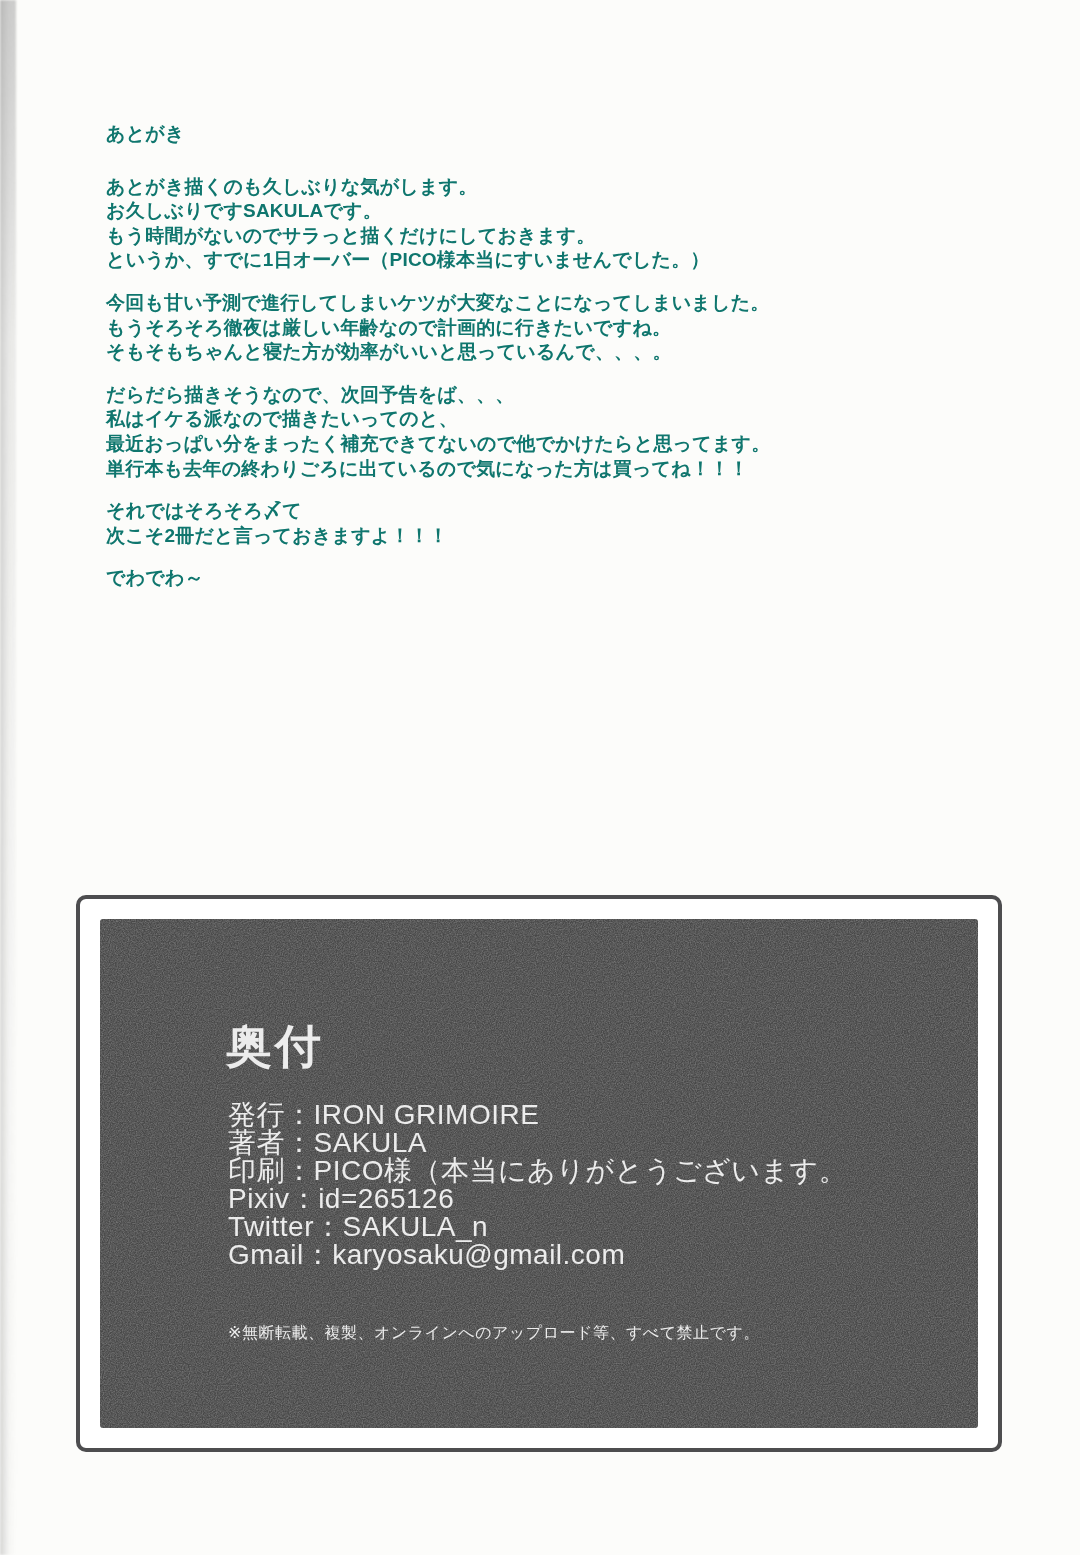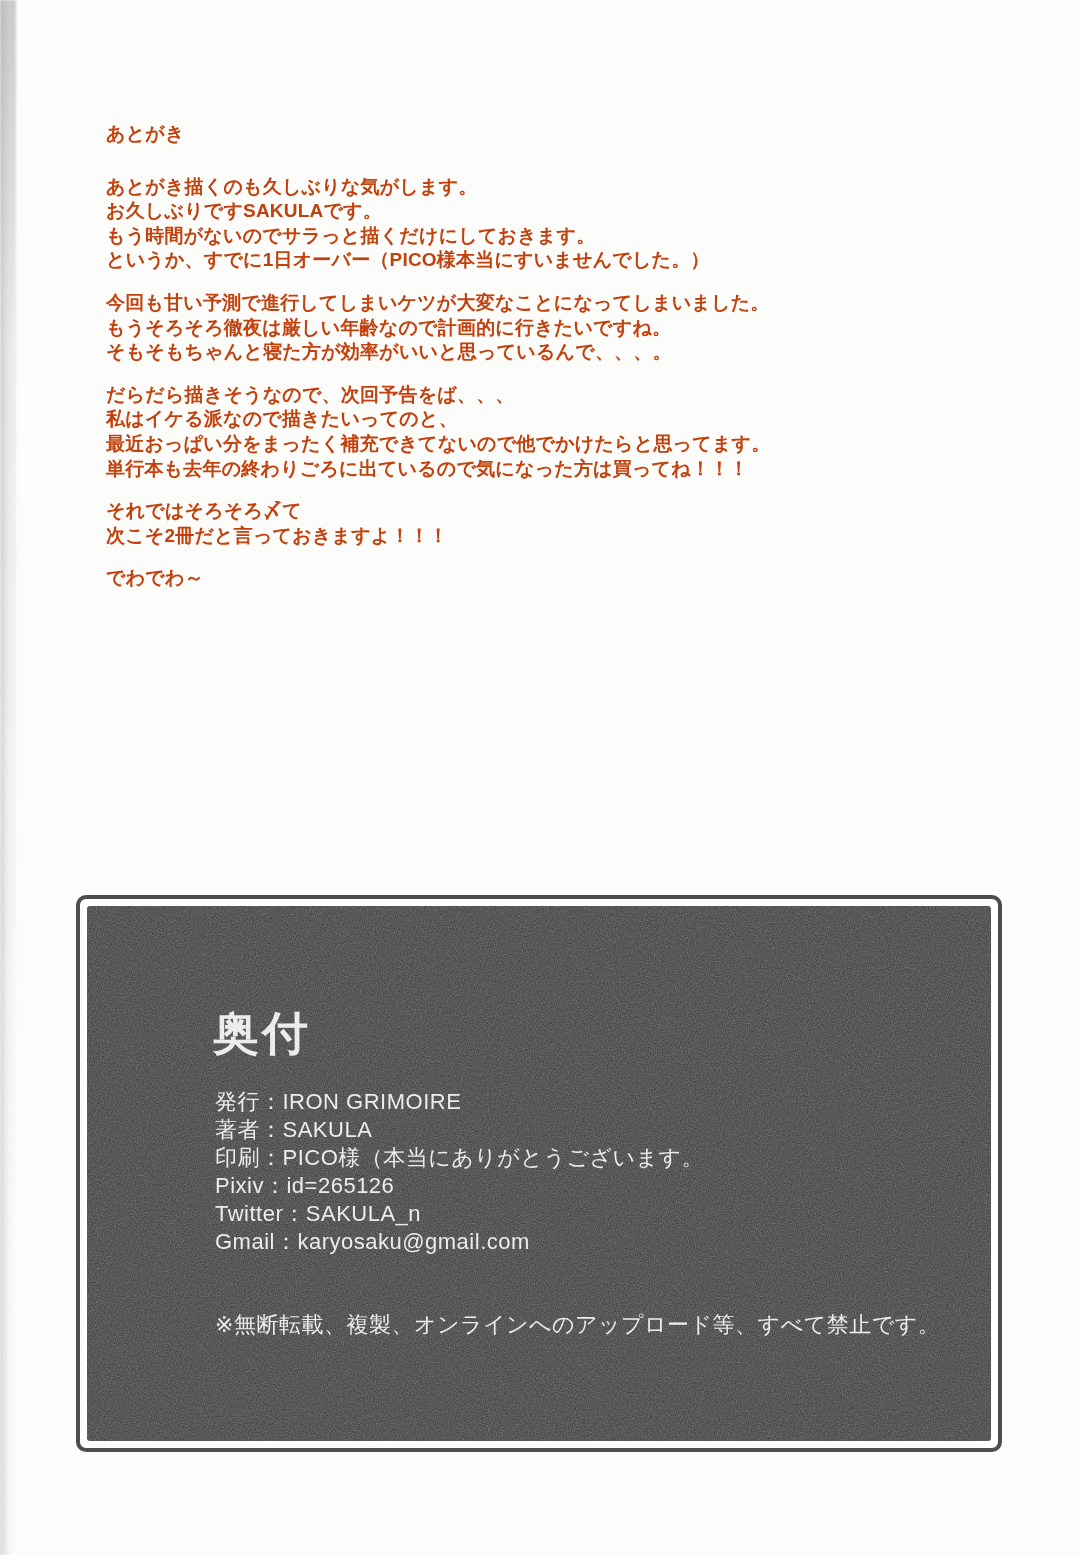--- a/index.html
+++ b/index.html
@@ -24,42 +24,42 @@
     filter: blur(1px);
     pointer-events: none;
   }
 
   
   .afterword {
     position: absolute;
     left: 106px;
     top: 122px;
     width: 880px;
-    color: #c2410c;
+    color: #0f766e;
     font-size: 19px;
     font-weight: bold;
     line-height: 24.6px;
     letter-spacing: 0.2px;
   }
   .afterword .title-line { margin-bottom: 28px; }
   .afterword p { margin: 0 0 18px 0; }
   .afterword p.sign-off { margin-top: 6px; }
 
   
   .colophon-box {
     position: absolute;
     left: 76px;
     top: 895px;
     width: 926px;
     height: 557px;
     box-sizing: border-box;
     background: #ffffff;
     border: 4px solid #4d4d4f;
     border-radius: 10px;
-    padding: 7px;
+    padding: 20px;
   }
   .colophon-inner {
     position: relative;
     width: 100%;
     height: 100%;
     background: #484848;
     border-radius: 3px;
     overflow: hidden;
     color: #ececec;
   }
@@ -75,31 +75,31 @@
     top: 104px;
     font-size: 46px;
     font-weight: bold;
     letter-spacing: 3px;
     line-height: 1;
   }
   .colophon-entries {
     position: absolute;
     left: 128px;
     top: 182px;
-    font-size: 22px;
+    font-size: 28px;
     line-height: 28px;
     font-weight: normal;
     letter-spacing: 0.5px;
   }
   .colophon-row { white-space: nowrap; }
   .colophon-notice {
     position: absolute;
     left: 128px;
     top: 404px;
-    font-size: 22px;
+    font-size: 16px;
     letter-spacing: 0.5px;
     white-space: nowrap;
   }
 </style>
 </head>
 <body>
 
 <div class="page">
 
   <div class="scan-edge"></div>

